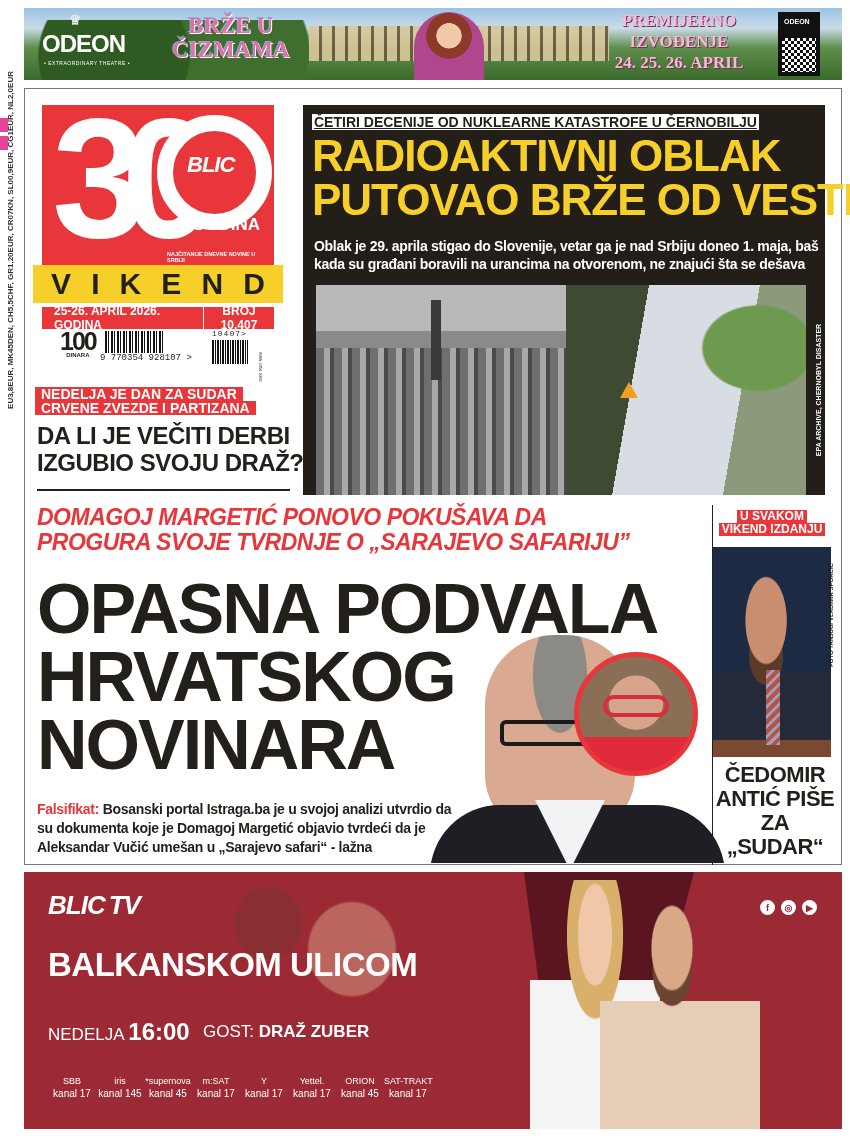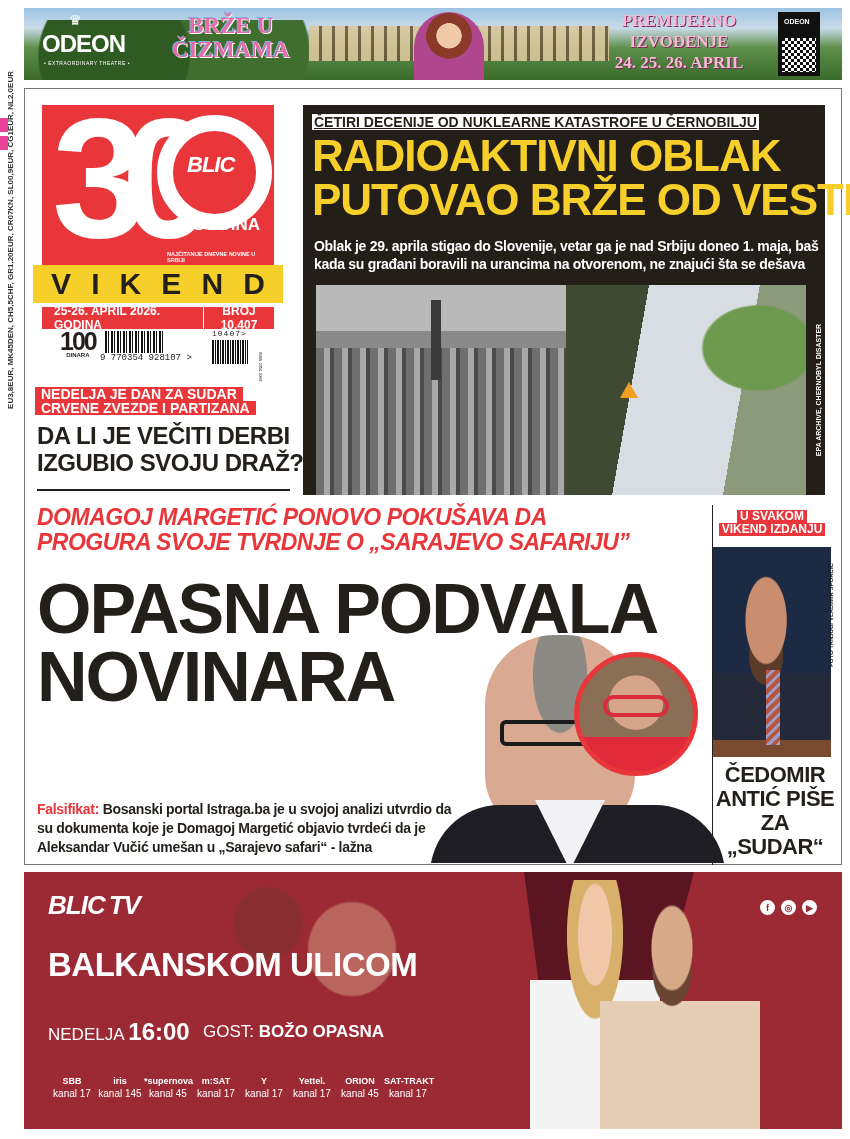--- a/index.html
+++ b/index.html
@@ -113,21 +113,21 @@
     background: radial-gradient(ellipse at 60% 30%, #f3d3a8 0 18%, transparent 19%), radial-gradient(ellipse at 30% 20%, #6b3a2a 0 12%, transparent 13%); }
   .tv-dark { position: absolute; left: 500px; top: 0; width: 170px; height: 257px; background: #5a1520; clip-path: polygon(0 0, 100% 0, 60% 100%, 20% 100%); }
   .tv-logo { position: absolute; left: 48px; top: 890px; color: #fff; font-size: 26px; font-weight: 700; font-style: italic; letter-spacing: -1px; }
   .tv-logo .tv-tv { margin-left: 4px; }
   .tv-title { position: absolute; left: 48px; top: 946px; color: #fff; font-size: 33px; font-weight: 700; letter-spacing: -0.5px; }
   .tv-time { position: absolute; left: 48px; top: 1018px; color: #fff; font-size: 17px; }
   .tv-time b { font-size: 24px; }
   .tv-guest { position: absolute; left: 203px; top: 1022px; color: #fff; font-size: 17px; }
   .tv-channels { position: absolute; left: 48px; top: 1074px; display: flex; gap: 0; }
   .tv-ch { width: 48px; text-align: center; color: #fff; }
-  .tv-ch .logo { font-size: 9px; font-weight: 700; height: 14px; line-height: 14px; white-space: nowrap; }
+  .tv-ch .logo { font-size: 9px; font-weight: 400; height: 14px; line-height: 14px; white-space: nowrap; }
   .tv-ch .num { font-size: 10px; }
   .tv-hosts { position: absolute; left: 510px; top: 872px; width: 240px; height: 257px; }
   .host-woman { position: absolute; left: 20px; top: 8px; width: 130px; height: 249px;
     background: radial-gradient(ellipse at 50% 22%, #f0c7a8 0 18%, transparent 19%), radial-gradient(ellipse at 50% 22%, #d8b069 0 30%, transparent 31%), linear-gradient(180deg, transparent 0 40%, #f4f4f4 40%); }
   .host-man { position: absolute; left: 90px; top: 25px; width: 160px; height: 232px;
     background: radial-gradient(ellipse at 45% 22%, #d8a987 0 16%, transparent 17%), radial-gradient(ellipse at 45% 32%, #6a4632 0 15%, transparent 16%), linear-gradient(180deg, transparent 0 45%, #e6cdb5 45%); }
   .tv-social { position: absolute; left: 760px; top: 900px; display: flex; gap: 6px; }
   .tv-social span { width: 15px; height: 15px; border-radius: 50%; background: #fff; color: #9c2a35; font-size: 9px; font-weight: 700; display: flex; align-items: center; justify-content: center; }
 </style>
 </head>
@@ -222,20 +222,21 @@
   <div>PROGURA SVOJE TVRDNJE O „SARAJEVO SAFARIJU”</div>
 </div>
 <div class="vucic">
   <div class="vucic-head"></div>
   <div class="vucic-glasses"></div>
   <div class="vucic-suit"></div>
   <div class="vucic-collar"></div>
 </div>
 <div class="main-head">
   <div>OPASNA PODVALA</div>
+  <div>HRVATSKOG</div>
   <div>NOVINARA</div>
 </div>
 <div class="margetic">
   <div class="margetic-glasses"></div>
 </div>
 <div class="main-lead">
   <span class="kw">Falsifikat:</span><span> Bosanski portal Istraga.ba je u svojoj analizi utvrdio da su dokumenta koje je Domagoj Margetić objavio tvrdeći da je Aleksandar Vučić umešan u „Sarajevo safari“ - lažna</span>
 </div>
 
 <div class="col-rule"></div>
@@ -259,21 +260,21 @@
   <div class="tv-dark"></div>
 </div>
 <div class="tv-logo">
   <span>BLIC</span><span class="tv-tv">TV</span>
 </div>
 <div class="tv-title">BALKANSKOM ULICOM</div>
 <div class="tv-time">
   <span>NEDELJA</span> <b>16:00</b>
 </div>
 <div class="tv-guest">
-  <span>GOST:</span> <b>BOŽO OPASNA</b>
+  <span>GOST:</span> <b>DRAŽ ZUBER</b>
 </div>
 <div class="tv-channels">
   <div class="tv-ch">
       <div class="logo">SBB</div>
       <div class="num">kanal 17</div>
     </div>
   <div class="tv-ch">
       <div class="logo">iris</div>
       <div class="num">kanal 145</div>
     </div>

